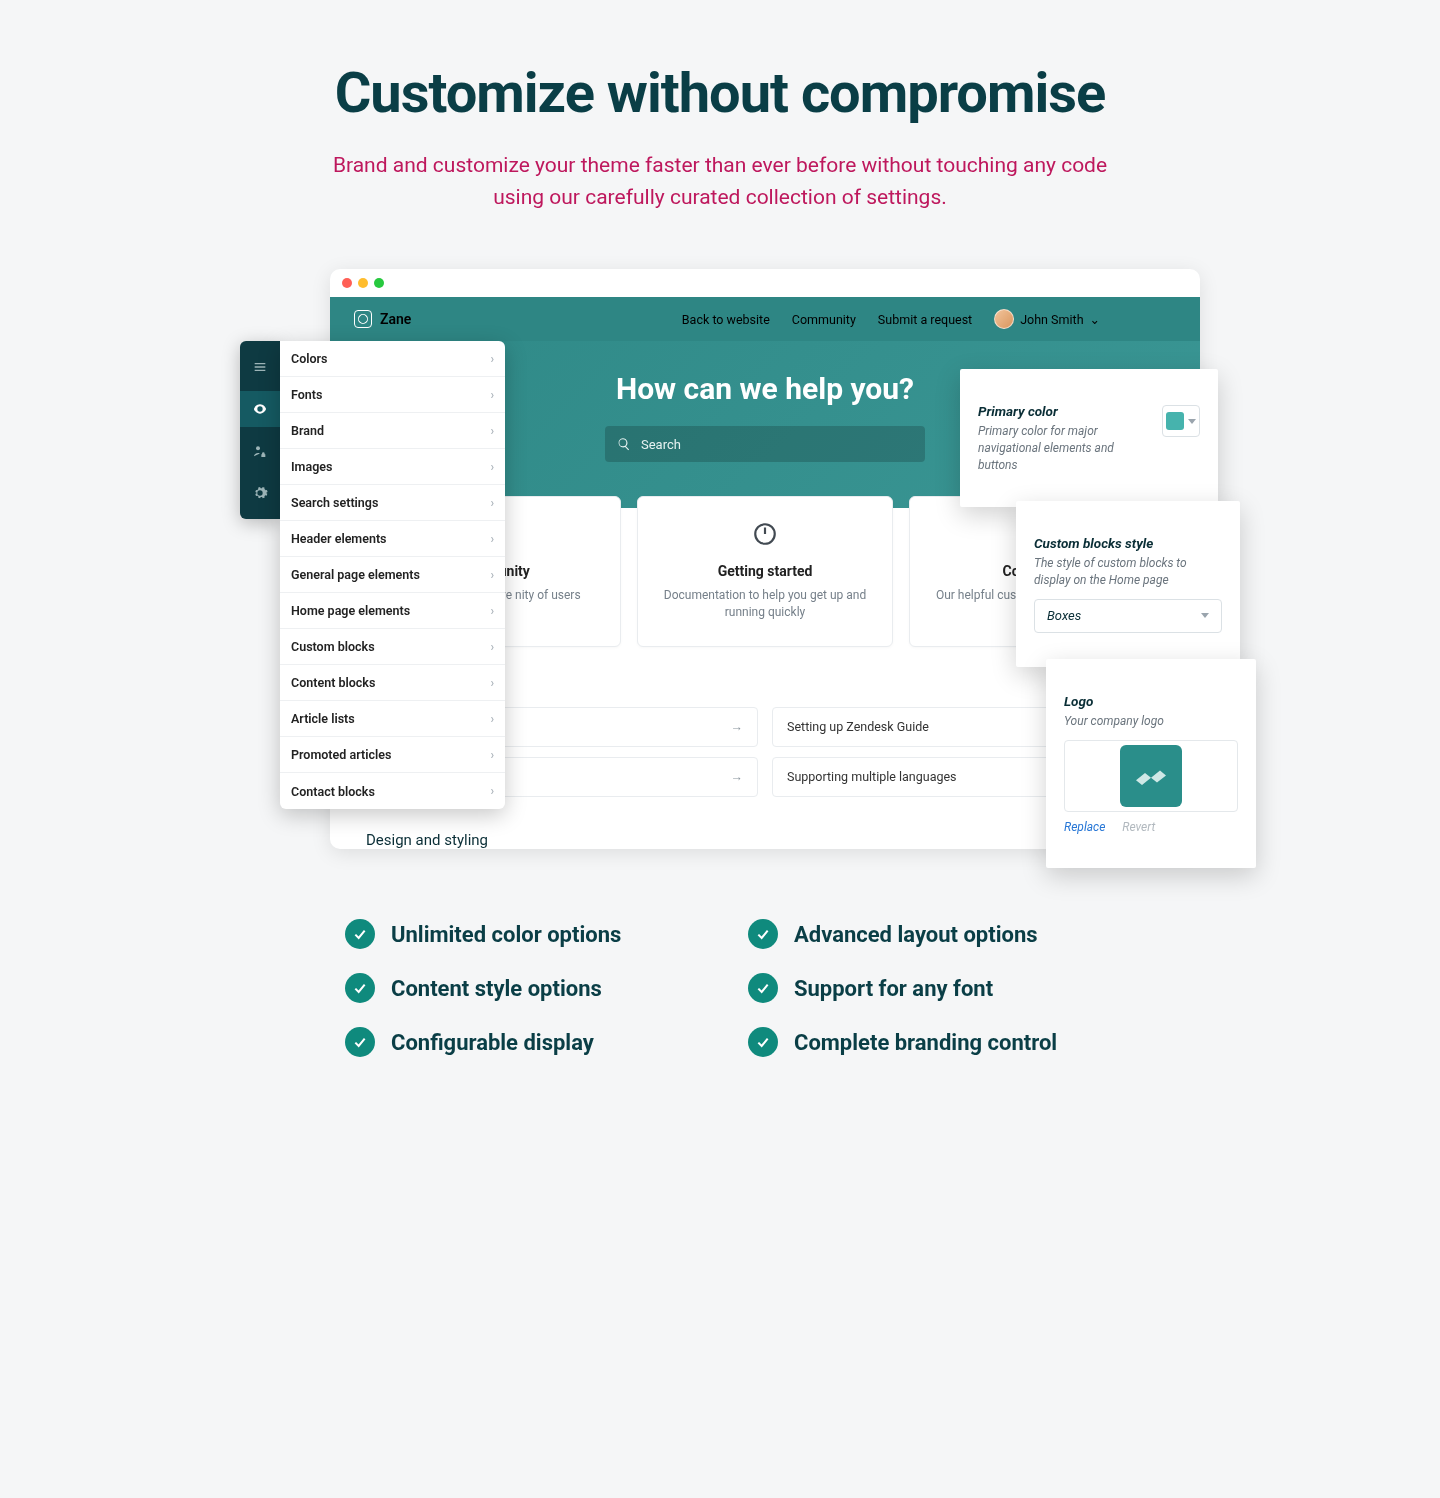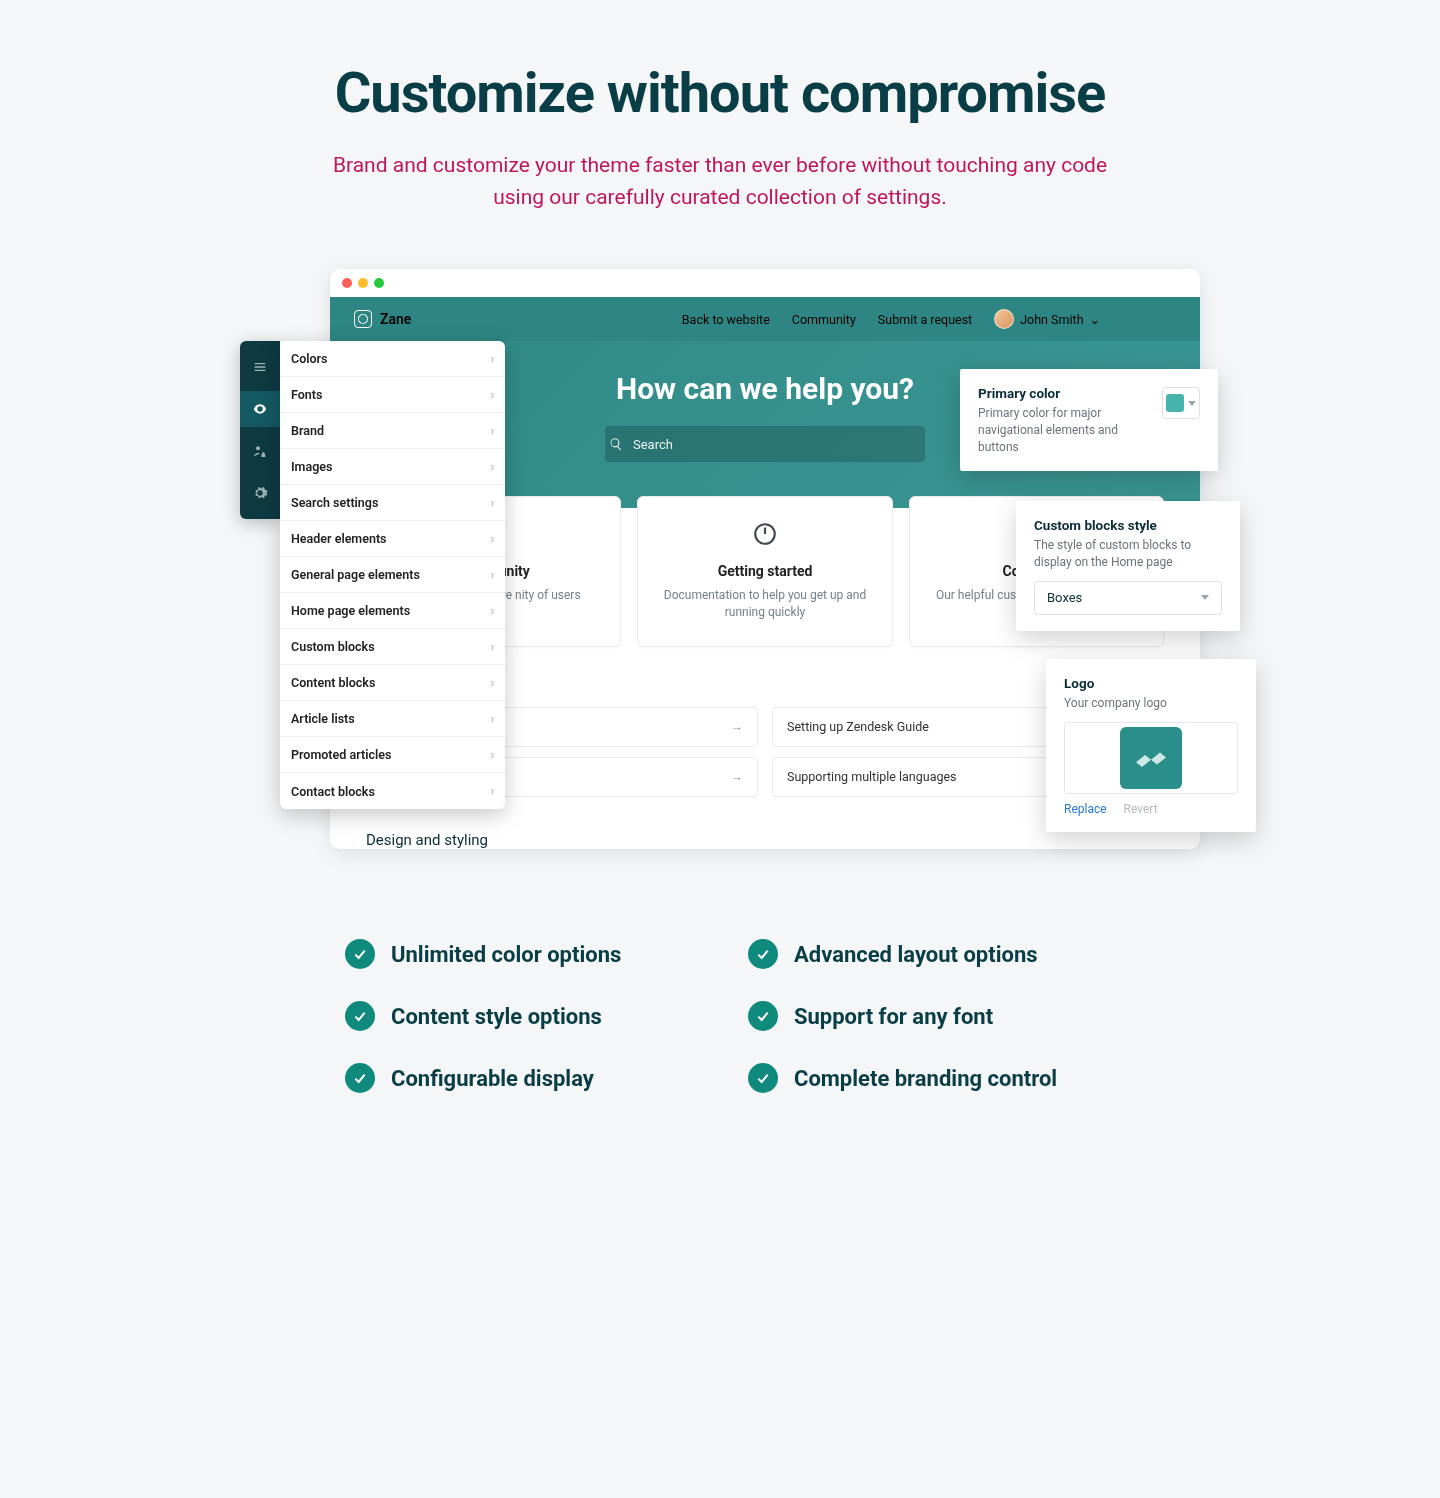--- a/index.html
+++ b/index.html
@@ -17,21 +17,21 @@
     .dot.r{background:#ff5f56;} .dot.y{background:#ffbd2e;} .dot.g{background:#27c93f;}
     .zane-hdr { background:#2e8684; height:44px; display:flex; align-items:center; justify-content:space-between; padding:0 100px 0 24px; color:#000000; font-size:12.5px; }
     .zane-brand { display:flex; align-items:center; gap:8px; font-weight:600; font-size:14px;}
     .zane-brand .logo { width:18px; height:18px; border:1.5px solid #fff; border-radius:4px; display:flex; align-items:center; justify-content:center; }
     .zane-brand .logo:before { content:""; width:8px; height:8px; border:1.5px solid #fff; border-radius:50%; transform:rotate(45deg); }
     .zane-nav { display:flex; gap:22px; align-items:center; }
     .zane-user { display:flex; align-items:center; gap:6px; }
     .avatar { width:20px; height:20px; border-radius:50%; background:linear-gradient(135deg,#f2c49b,#d9965e); border:1px solid rgba(255,255,255,.6);}
     .zane-hero { background:linear-gradient(135deg,#2f8987 0%,#3a9694 100%); padding:30px 0 46px; text-align:center; }
     .zane-hero h2 { color:#fff; font-size:30px; font-weight:700; }
-    .zane-search { margin:20px auto 0; width:320px; background:rgba(0,0,0,.18); border-radius:4px; height:36px; display:flex; align-items:center; gap:10px; padding:0 4px; color:#e6f2f1; font-size:13px;}
+    .zane-search { margin:20px auto 0; width:320px; background:rgba(0,0,0,.18); border-radius:4px; height:36px; display:flex; align-items:center; gap:10px; padding:0 12px; color:#e6f2f1; font-size:13px;}
     .zane-search svg { width:14px; height:14px; fill:#e6f2f1; }
     .cards { display:flex; gap:16px; padding:0 36px; margin-top:-6px; transform:translateY(-6px);}
     .card { flex:1; background:#fff; border:1px solid #e9ecef; border-radius:6px; padding:24px 18px; text-align:center; box-shadow:0 1px 3px rgba(0,0,0,.03);}
     .card .cicon { width:26px; height:26px; margin:0 auto 12px; color:#424a52; }
     .card h4 { font-size:14px; font-weight:700; color:#222; margin-bottom:8px;}
     .card p { font-size:12px; color:#76808a; line-height:1.45;}
     .section-title { font-weight:700; font-size:14px; padding:26px 36px 12px; }
     .links { display:grid; grid-template-columns:1fr 1fr; gap:10px 14px; padding:0 36px 16px;}
     .linkrow { background:#fff; border:1px solid #e9ecef; border-radius:4px; height:40px; display:flex; align-items:center; justify-content:space-between; padding:0 14px; font-size:12.5px; color:#333;}
     .linkrow span.arrow { color:#8a949d; }
@@ -39,39 +39,39 @@
     
     .iconbar { position:absolute; left:0; top:72px; width:40px; background:#0e3a42; border-radius:6px 0 0 6px; box-shadow:0 4px 18px rgba(0,0,0,.25); padding:8px 0; display:flex; flex-direction:column; align-items:center; gap:6px;}
     .iconbar .ib { width:40px; height:36px; display:flex; align-items:center; justify-content:center; color:#9db5b8; }
     .iconbar .ib.active { background:#155a62; color:#fff; }
     .iconbar svg { width:16px; height:16px; fill:currentColor; }
     .settings-list { position:absolute; left:40px; top:72px; width:225px; background:#fff; border-radius:0 6px 6px 6px; box-shadow:0 6px 22px rgba(0,0,0,.22); overflow:hidden; }
     .settings-list .row { height:36px; display:flex; align-items:center; justify-content:space-between; padding:0 11px; font-size:12.5px; font-weight:600; color:#222; border-bottom:1px solid #eef0f2; cursor:pointer; }
     .settings-list .row:last-child { border-bottom:none; }
     .settings-list .row span.caret { color:#aeb6bd; font-size:12px; }
     
-    .pop { position:absolute; background:#fff; border-radius:2px; box-shadow:0 8px 26px rgba(0,0,0,.18); padding:16px 18px; }
+    .pop { position:absolute; background:#fff; border-radius:2px; box-shadow:0 8px 26px rgba(0,0,0,.18); padding:34px 18px;font-style:italic; }
     .pop h5 { font-size:13.5px; font-weight:700; margin-bottom:4px; }
     .pop p  { font-size:12px; color:#6a747d; line-height:1.4; }
     .pop.primary { right:-18px; top:100px; width:258px; display:flex; align-items:flex-start; gap:14px;}
     .swatch { width:38px; height:32px; border:1px solid #dbe1e5; border-radius:4px; display:flex; align-items:center; justify-content:center; gap:4px; margin-top:2px; flex-shrink:0;}
     .swatch .sq { width:18px; height:18px; background:#46b3ad; border-radius:3px; }
     .swatch .cd { width:0;height:0;border-left:4px solid transparent;border-right:4px solid transparent;border-top:5px solid #9aa4ad;}
     .pop.blocks { right:-40px; top:232px; width:224px; }
     .select { margin-top:10px; border:1px solid #dbe1e5; border-radius:4px; height:34px; display:flex; align-items:center; justify-content:space-between; padding:0 12px; font-size:13px;}
     .select .cd { width:0;height:0;border-left:4px solid transparent;border-right:4px solid transparent;border-top:5px solid #9aa4ad;}
     .pop.logo { right:-56px; top:390px; width:210px; }
     .logo-box { margin-top:10px; border:1px solid #e4e8eb; border-radius:4px; height:72px; display:flex; align-items:center; justify-content:center; }
     .logo-box .tile { width:62px; height:62px; background:#2a8e8a; border-radius:6px; display:flex; align-items:center; justify-content:center; }
     .logo-box .tile svg{ width:36px; height:18px; }
     .logo-actions { margin-top:8px; font-size:12px; }
     .logo-actions a { color:#2877d6; text-decoration:none; margin-right:14px;}
     .logo-actions span { color:#b2b9bf; }
     
-    .features { display:grid; grid-template-columns:1fr 1fr; gap:32px 56px; max-width:870px; margin:90px auto 0; padding:0 60px;}
+    .features { display:grid; grid-template-columns:1fr 1fr; gap:24px 56px; max-width:870px; margin:70px auto 0; padding:0 60px;}
     .feat { display:flex; align-items:center; gap:16px; }
     .check { width:30px; height:30px; border-radius:50%; background:#0f8a7d; display:flex; align-items:center; justify-content:center; flex-shrink:0;}
     .check svg { width:16px; height:16px; stroke:#fff; stroke-width:3; fill:none; }
     .feat span { font-size:22px; font-weight:700; color:#0a3e46; }
   </style>
 </head>
 <body>
 
 <div class="page">
   <div class="hero">

